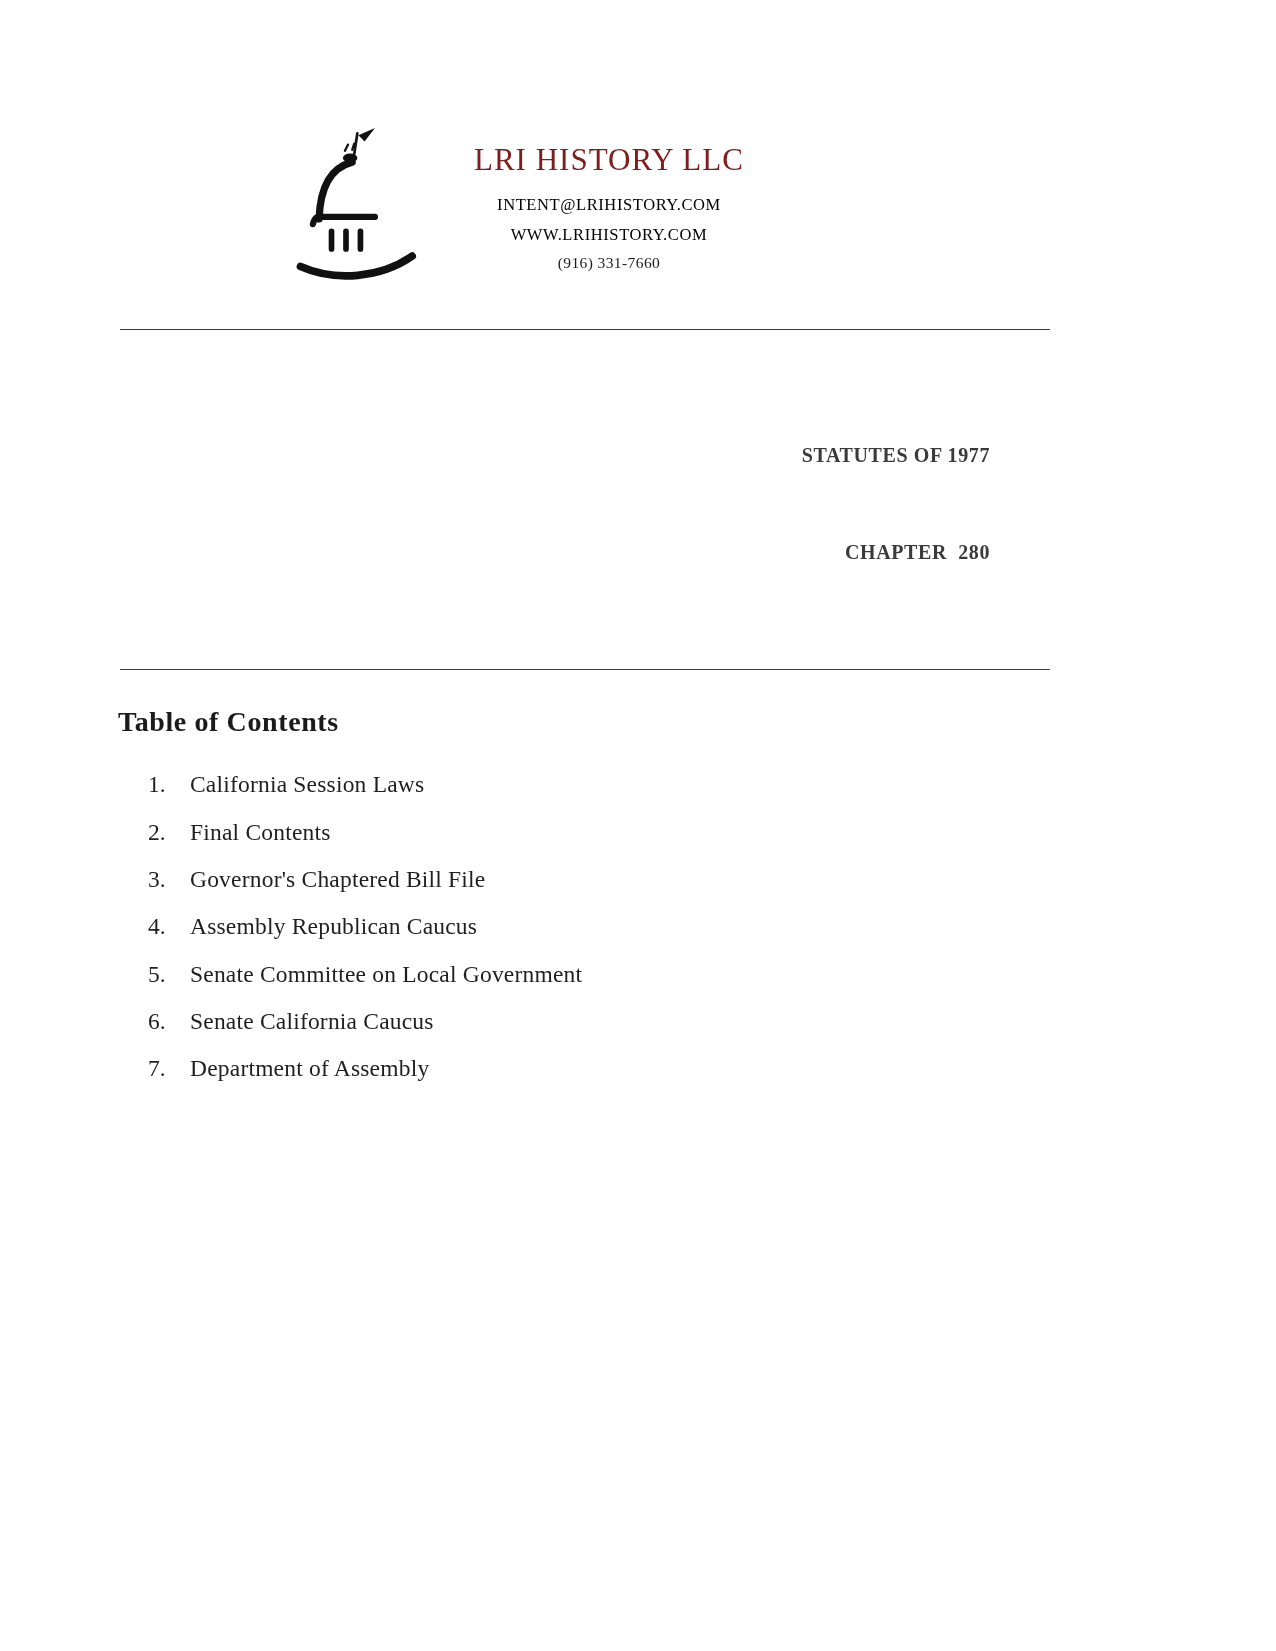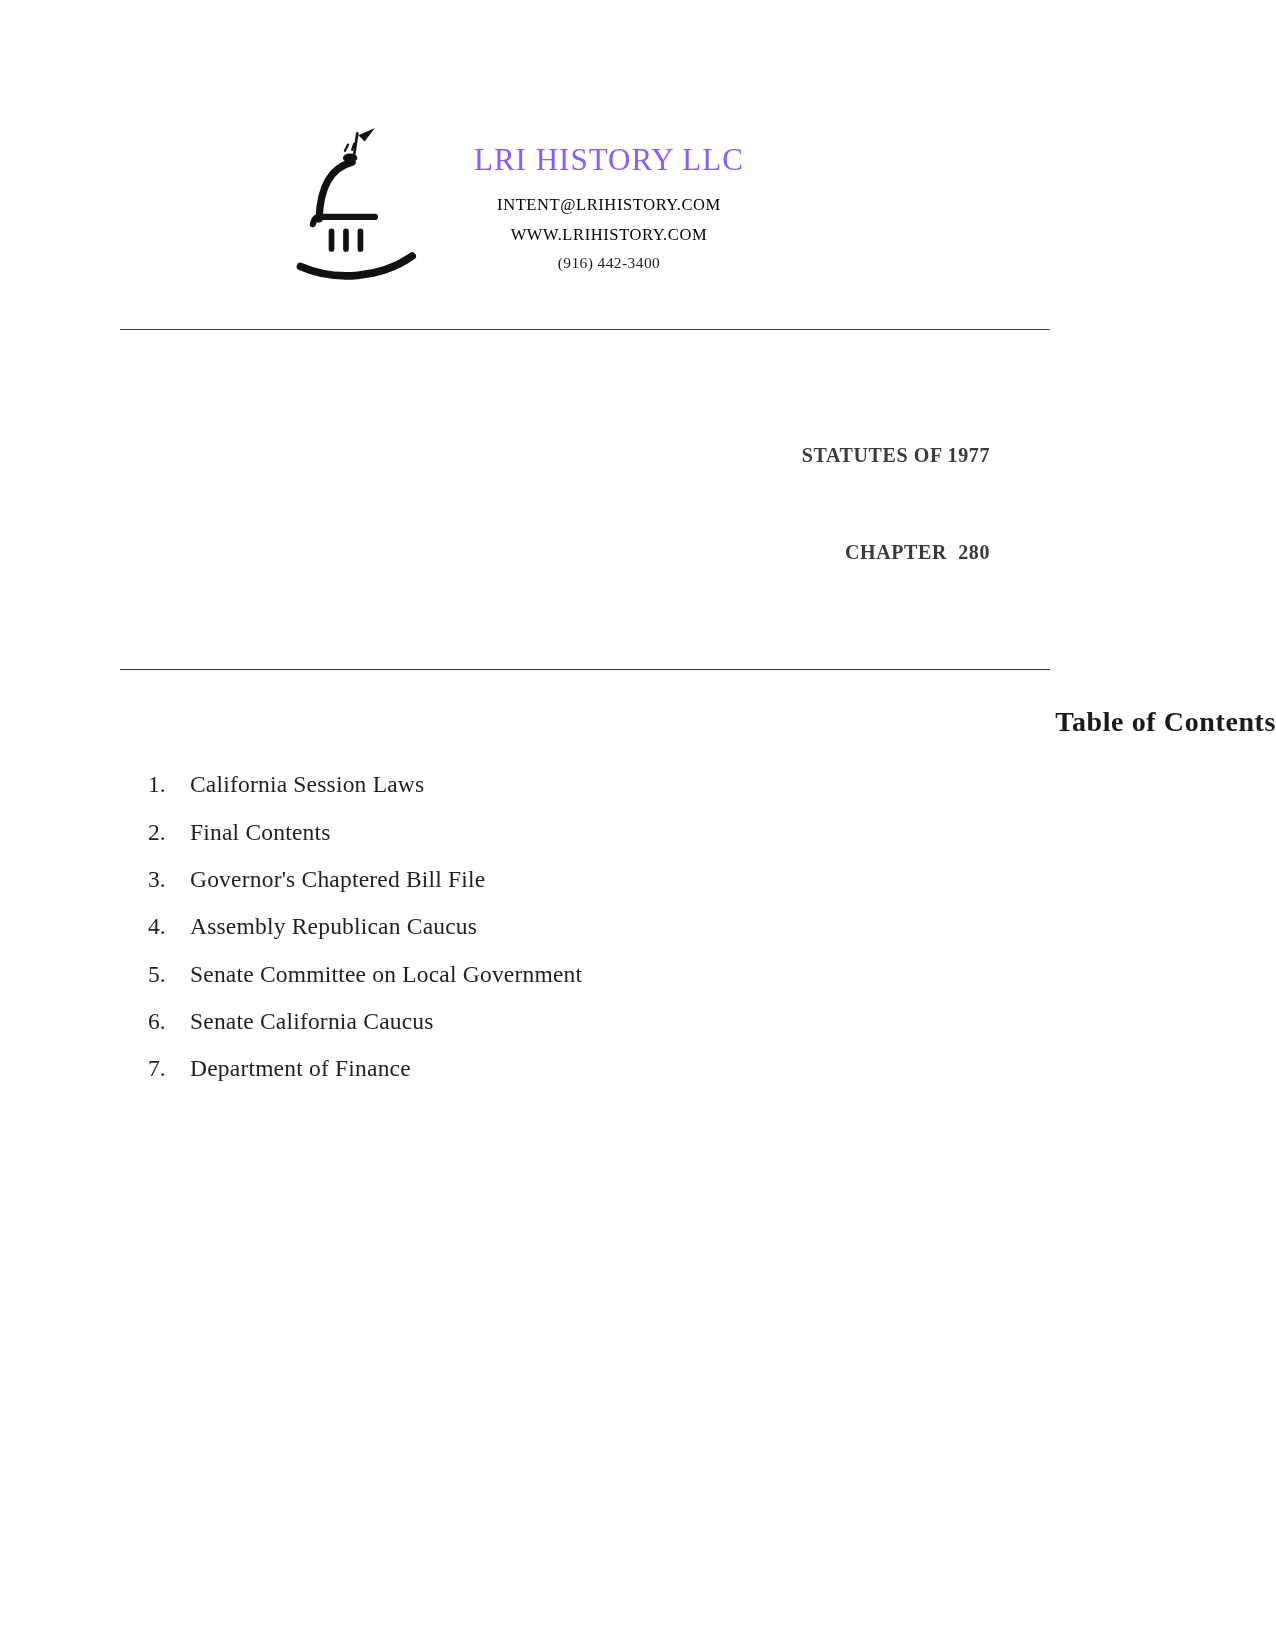--- a/index.html
+++ b/index.html
@@ -25,21 +25,21 @@
   .logo-wrap svg { width: 100%; height: 100%; }
 
   .contact-block {
     text-align: center;
     padding-top: 16px;
     color: #1c1c1c;
   }
   .company-name {
     font-size: 31px;
     letter-spacing: 1px;
-    color: #8b5cf6;
+    color: #7f1d1d;
     margin-bottom: 12px;
   }
   .contact-line {
     font-size: 16.5px;
     letter-spacing: 0.6px;
     line-height: 1.8;
     color: #000000;
   }
   .contact-phone {
     font-size: 15.5px;
@@ -71,21 +71,20 @@
     white-space: pre-wrap;
   }
 
   
   .toc-section { margin: 36px 0 0 118px; }
   .toc-heading {
     font-size: 28px;
     font-weight: bold;
     letter-spacing: 0.6px;
     color: #1b1b1b;
-    text-align: right;
   }
   .toc-list { margin-top: 32px; }
   .toc-item {
     display: flex;
     align-items: baseline;
     font-size: 23.5px;
     color: #1f1f1f;
     margin-bottom: 18px;
     line-height: 1.25;
   }
@@ -119,21 +118,21 @@
         <path d="M38 102 v 17 M52 102 v 17 M66 102 v 17" stroke="#111111" stroke-width="5.5" stroke-linecap="round"></path>
 
         <path d="M8 136 C 42 151 86 147 116 126" stroke="#111111" stroke-width="7.5" stroke-linecap="round"></path>
       </svg>
     </div>
 
     <div class="contact-block">
       <div class="company-name">LRI HISTORY LLC</div>
       <div class="contact-line">INTENT@LRIHISTORY.COM</div>
       <div class="contact-line">WWW.LRIHISTORY.COM</div>
-      <div class="contact-phone">(916) 442-3400</div>
+      <div class="contact-phone">(916) 331-7660</div>
     </div>
   </header>
 
   <hr class="rule rule-top">
 
   <section class="title-block">
     <div>STATUTES OF 1977</div>
     <div>CHAPTER  280</div>
   </section>
 
@@ -162,18 +161,18 @@
       <div class="toc-item">
         <span class="toc-num">5.</span>
         <span class="toc-label">Senate Committee on Local Government</span>
       </div>
       <div class="toc-item">
         <span class="toc-num">6.</span>
         <span class="toc-label">Senate California Caucus</span>
       </div>
       <div class="toc-item">
         <span class="toc-num">7.</span>
-        <span class="toc-label">Department of Finance</span>
+        <span class="toc-label">Department of Assembly</span>
       </div>
     </div>
   </section>
 
 </div>
 
 </body></html>

